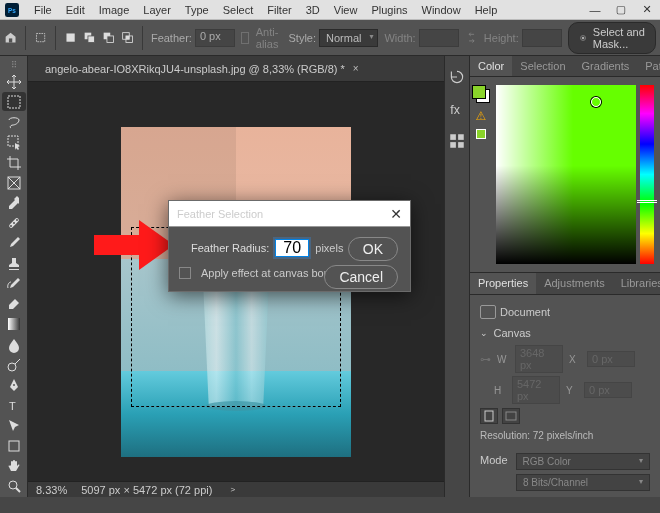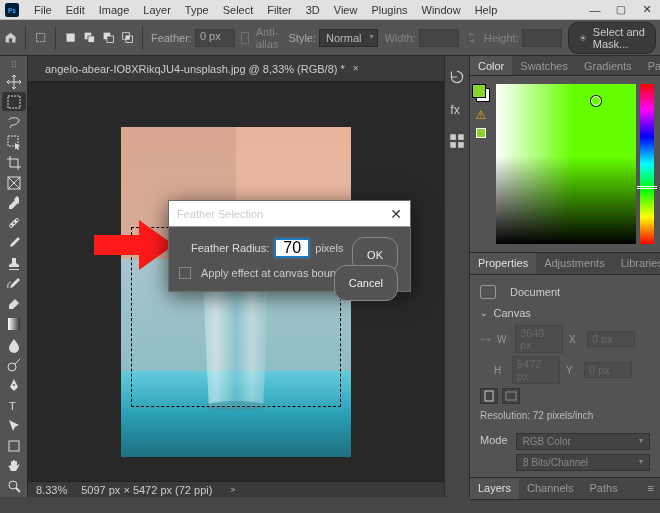--- a/index.html
+++ b/index.html
@@ -68,21 +68,21 @@
   .swatch-stack .fg { position: absolute; left: 0; top: 0; width: 14px; height: 14px; background: #8ad32a; border: 1px solid #000; }
   .cp-warn { color: #ffae00; font-size: 12px; }
   .cp-add { width: 10px; height: 10px; background: #8ad32a; border: 1px solid #fff; }
   .cp-field { flex: 1; margin: 8px 4px 8px 4px; position: relative; background: linear-gradient(to top, rgba(0,0,0,1), rgba(0,0,0,0) 55%), linear-gradient(to right, rgba(255,255,255,1), rgba(255,255,255,0) 55%), #66ff00; }
   .cp-field .picker { position: absolute; top: 12px; right: 35px; width: 10px; height: 10px; border: 1.5px solid #fff; border-radius: 50%; box-shadow: 0 0 0 1px #000; }
   .cp-hue { width: 14px; margin: 8px 6px 8px 0; background: linear-gradient(180deg, #ff0000 0%, #ff00ff 16%, #0000ff 33%, #00ffff 50%, #00ff00 66%, #ffff00 83%, #ff0000 100%); position: relative; }
   .cp-hue .h { position: absolute; left: -3px; right: -3px; height: 3px; top: 64%; background: transparent; border-top: 1px solid #fff; border-bottom: 1px solid #fff; }
 
   .proppanel { border-top: 1px solid #2a2a2a; flex:1; display:flex; flex-direction:column; }
   .pp-body { padding: 6px 10px; color: #bbb; flex:1; }
-  .pp-row { display: flex; align-items: center; gap: 14px; margin: 4px 0; }
+  .pp-row { display: flex; align-items: center; gap: 4px; margin: 4px 0; }
   .pp-icon { width: 16px; height: 14px; border: 1px solid #999; border-radius: 2px; }
   .pp-section { margin-top: 8px; }
   .pp-head { display: flex; align-items: center; gap: 6px; color: #ccc; margin-bottom: 6px; }
   .pp-head .chev { font-size: 9px; }
   .dimrow { display: flex; align-items: center; gap: 6px; color: #777; margin: 3px 0; }
   .dimrow .lab { width: 12px; font-size: 10px; }
   .dimrow .val { background: #474747; padding: 1px 4px; width: 48px; color: #777; border:1px solid #3a3a3a; }
   .link-icons { display: flex; gap: 4px; margin: 4px 0 6px 0; }
   .link-icons div { width: 18px; height: 16px; background: #434343; border: 1px solid #333; display:flex; align-items:center; justify-content:center; }
   .pp-line { color: #bbb; margin-top: 6px; font-size: 10px; }
@@ -93,21 +93,21 @@
 
   
   .dialog { position: absolute; left: 140px; top: 118px; width: 243px; background: #535353; border: 1px solid #6b6b6b; box-shadow: 0 4px 20px rgba(0,0,0,0.6); z-index: 50; }
   .dialog .dtitle { height: 26px; background: #fff; color: #333; display: flex; align-items: center; padding: 0 8px; border-bottom: 1px solid #999; }
   .dialog .dtitle .x { margin-left: auto; font-size: 14px; color: #333; }
   .dialog .dbody { padding: 12px 10px; position: relative; }
   .dialog .row1 { display: flex; align-items: center; gap: 6px; }
   .dialog .row1 .lab { color: #ddd; padding-left: 12px; }
   .dialog .row1 input { width: 34px; height: 18px; background: #fff; color: #000; border: 1px solid #0082e6; outline: 2px solid #3399ff44; text-align: center; font-size: 16px; }
   .dialog .row2 { display: flex; align-items: center; gap: 6px; margin-top: 10px; color: #ccc; }
-  .dialog .dbtn { position: absolute; right: 12px; background: #535353; border: 1px solid #888; border-radius: 12px; padding: 11px 14px; color: #eee; font-size: 11px; }
+  .dialog .dbtn { position: absolute; right: 12px; background: #535353; border: 1px solid #888; border-radius: 12px; padding: 3px 14px; color: #eee; font-size: 14px; }
   .dialog .dbtn.ok { top: 10px; }
   .dialog .dbtn.cancel { top: 38px; }
 
   
   .redarrow { position: absolute; left: 66px; top: 138px; z-index: 40; }
   .redarrow svg { width: 80px; height: 50px; }
 
   .disabled { opacity: .55; }
 </style>
 </head>
@@ -409,21 +409,21 @@
           <rect x="9" y="2" width="5" height="5" fill="#ccc"></rect>
           <rect x="2" y="9" width="5" height="5" fill="#ccc"></rect>
           <rect x="9" y="9" width="5" height="5" fill="#ccc"></rect>
         </svg>
       </div>
   </div>
 
   <div class="rhs">
     <div class="rhs-tabs">
       <span class="active">Color</span>
-      <span>Swatches</span>
+      <span>Selection</span>
       <span>Gradients</span>
       <span>Patterns</span>
 
     </div>
     <div class="colorpanel">
       <div class="cp-left">
         <div class="swatch-stack">
             <div class="bg"></div>
             <div class="fg"></div>
           </div>
@@ -483,22 +483,14 @@
           <div class="pp-line">Resolution: 72 pixels/inch</div>
           <div class="pp-line" style="margin-top:8px; display:flex; align-items:center; gap:8px;">
             <span>Mode</span>
             <span class="pp-sel" style="flex:1;">RGB Color</span>
           </div>
           <span class="pp-sel" style="margin-left:36px;">8 Bits/Channel</span>
         </div>
       </div>
     </div>
 
-    <div class="layerpanel">
-      <div class="rhs-tabs">
-        <span class="active">Layers</span>
-        <span>Channels</span>
-        <span>Paths</span>
-        <span class="ham">≡</span>
-      </div>
-    </div>
   </div>
 </div>
 
 </body></html>

